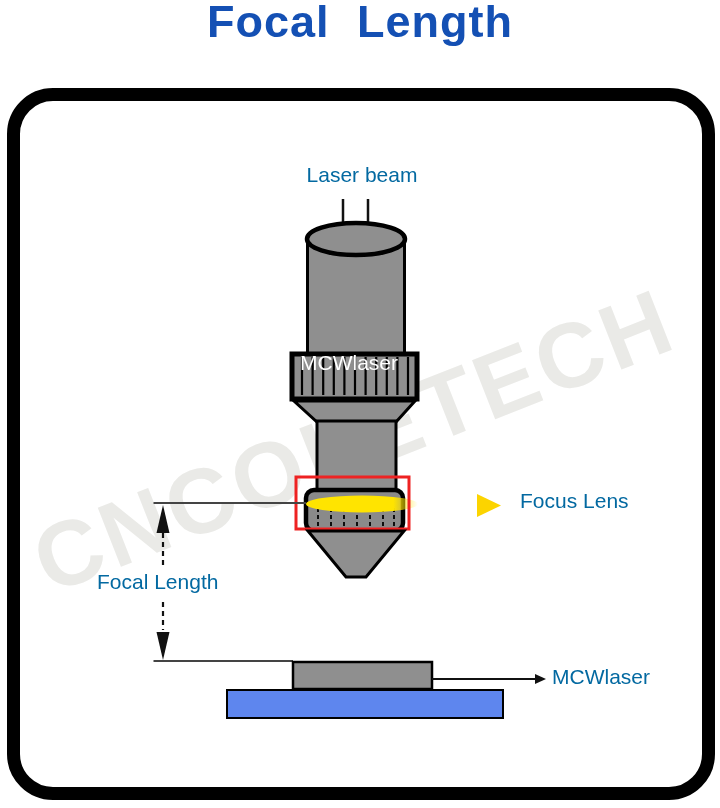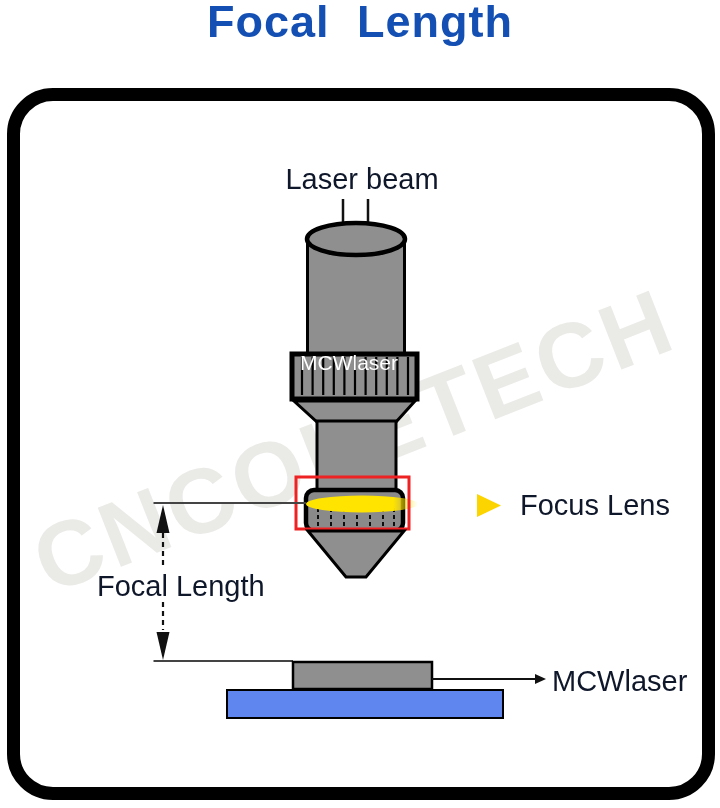--- a/index.html
+++ b/index.html
@@ -19,21 +19,21 @@
     border:13px solid #000;border-radius:46px;
     background:#fff;
   }
   .watermark{
     position:absolute;left:38px;top:505px;height:120px;line-height:120px;
     font-size:92px;font-weight:bold;letter-spacing:4px;color:#eaeae7;
     transform:rotate(-21.5deg);transform-origin:0 50%;
     white-space:nowrap;user-select:none;
   }
   .svg-layer{position:absolute;left:0;top:0;width:720px;height:808px;}
-  .lbl{position:absolute;color:#0f172a;font-size:29px;}
+  .lbl{position:absolute;color:#0369a1;font-size:21px;}
   .lbl-laser{left:262px;top:163px;width:200px;text-align:center;}
   .lbl-brand{left:300px;top:351px;width:86px;text-align:center;
     color:#ffffff;font-size:21px;font-weight:normal;}
   .lbl-focus{left:520px;top:489px;text-align:right;}
   .lbl-focal{left:97px;top:570px;}
   .lbl-work{left:552px;top:665px;}
 </style>
 </head>
 <body>
 

